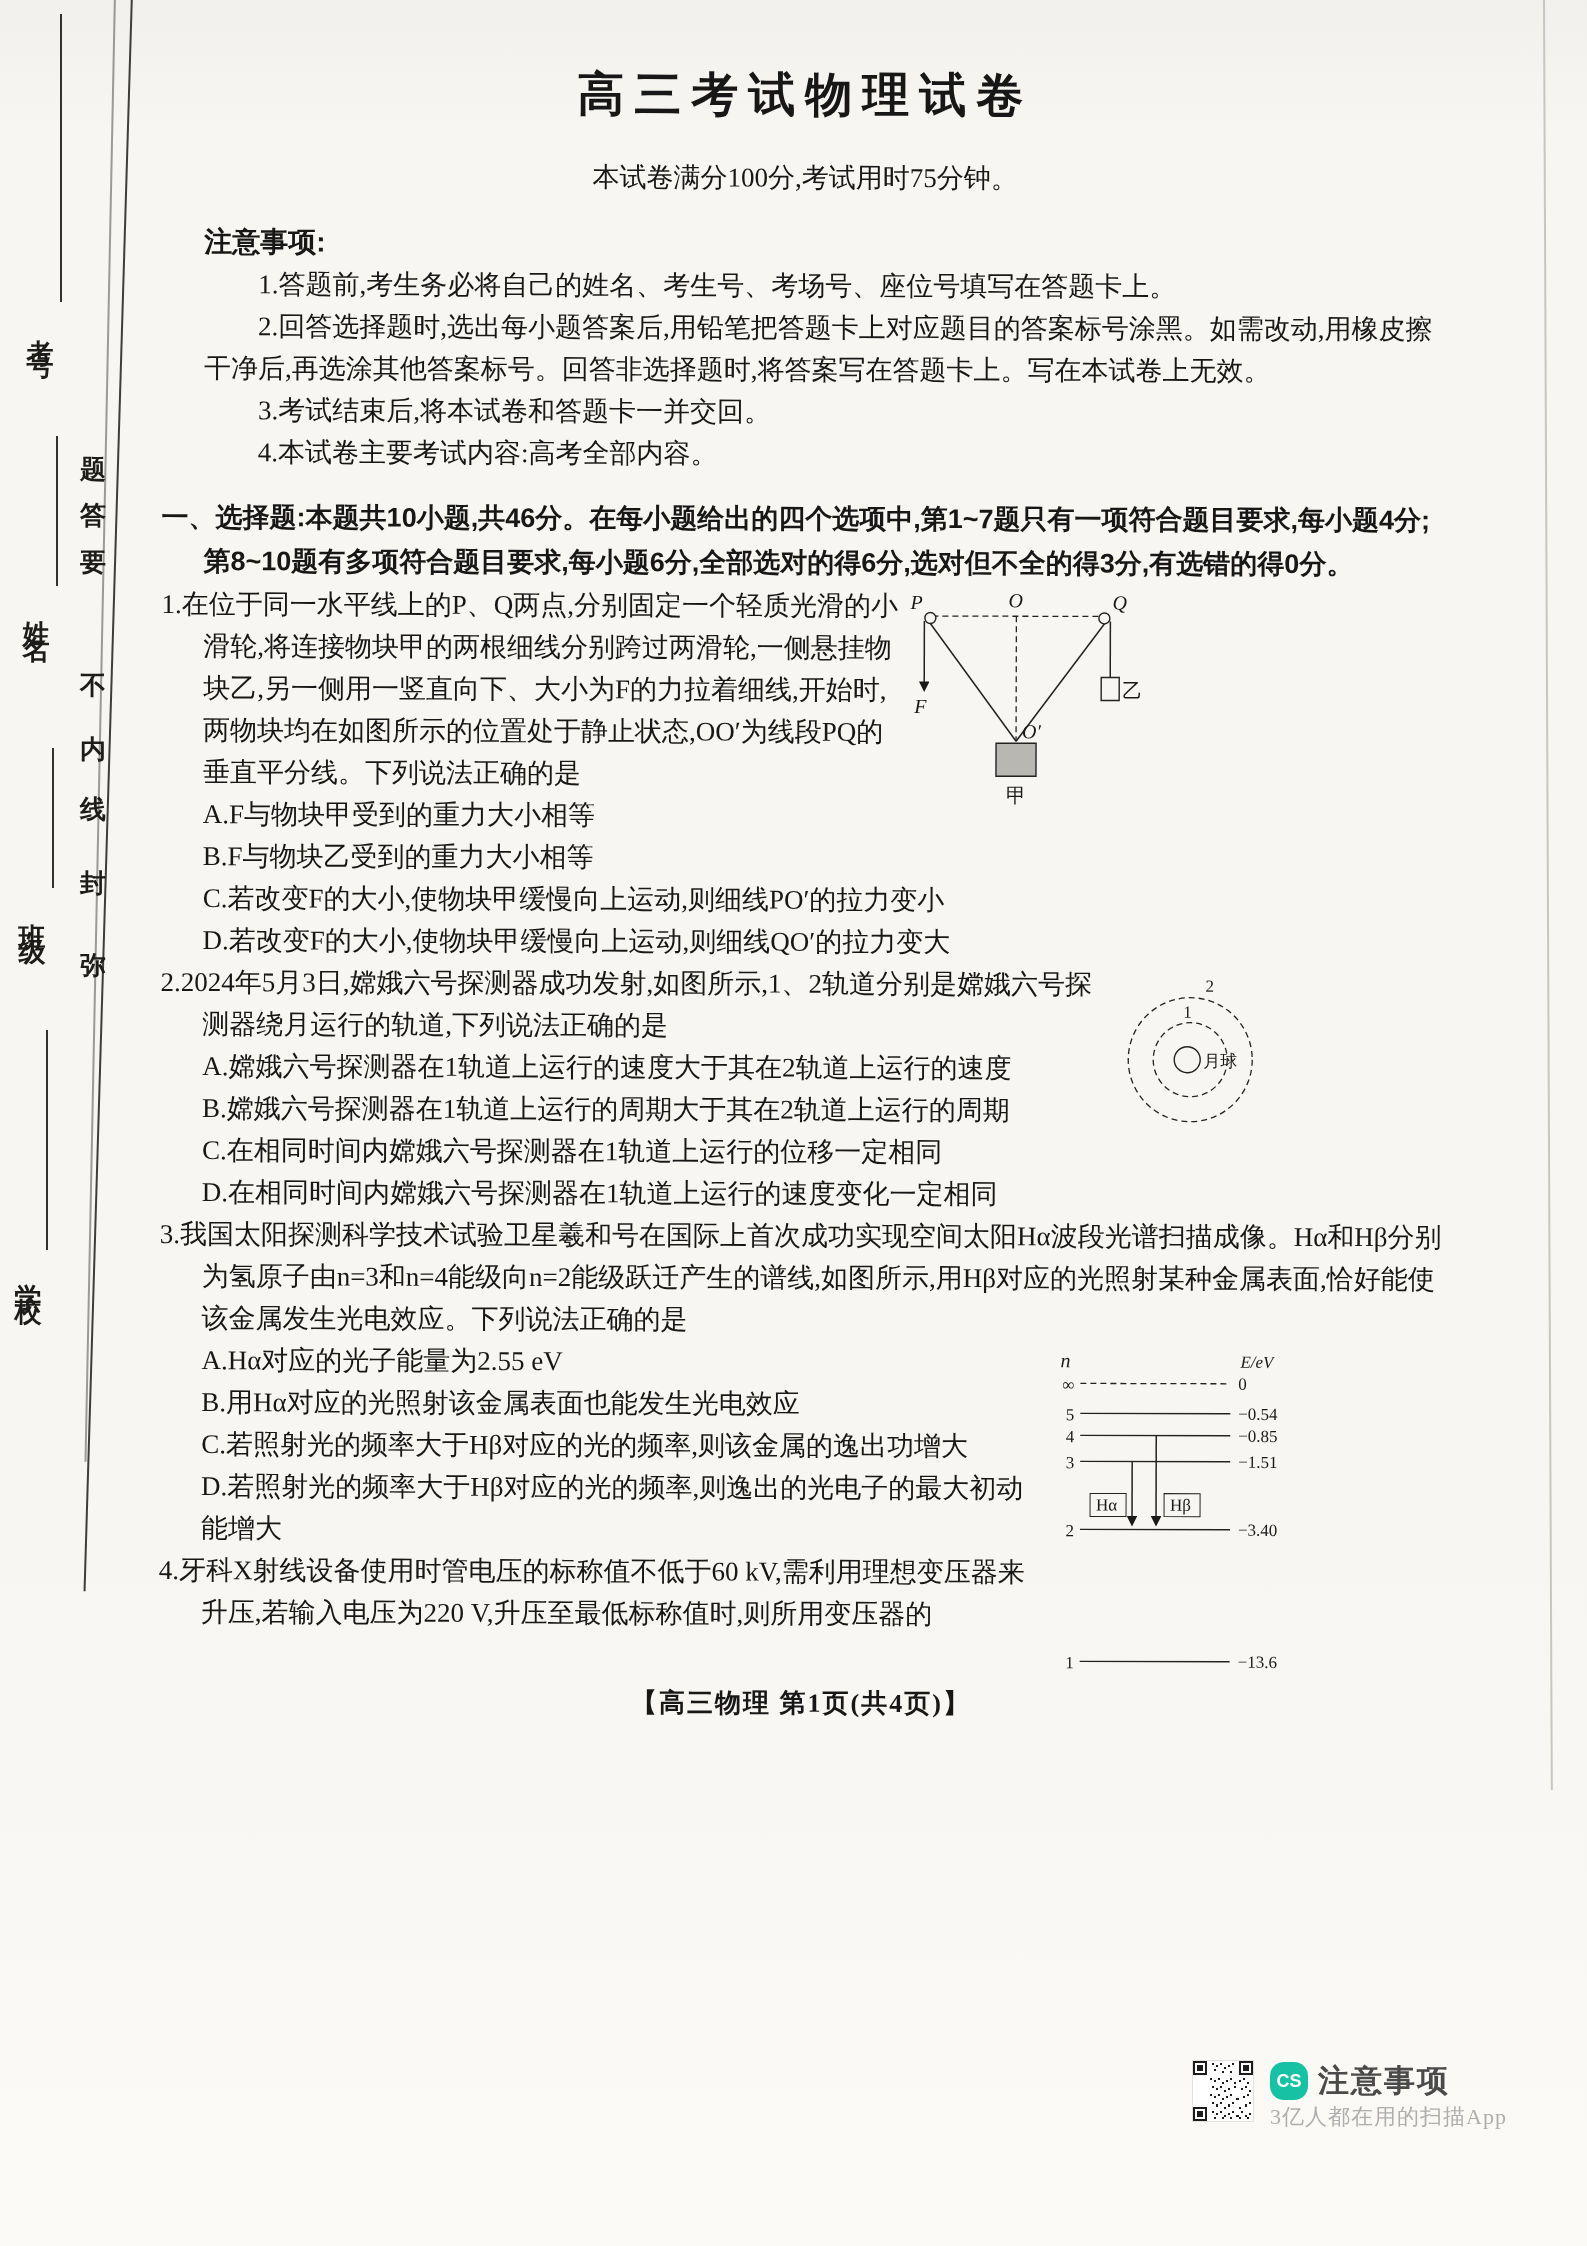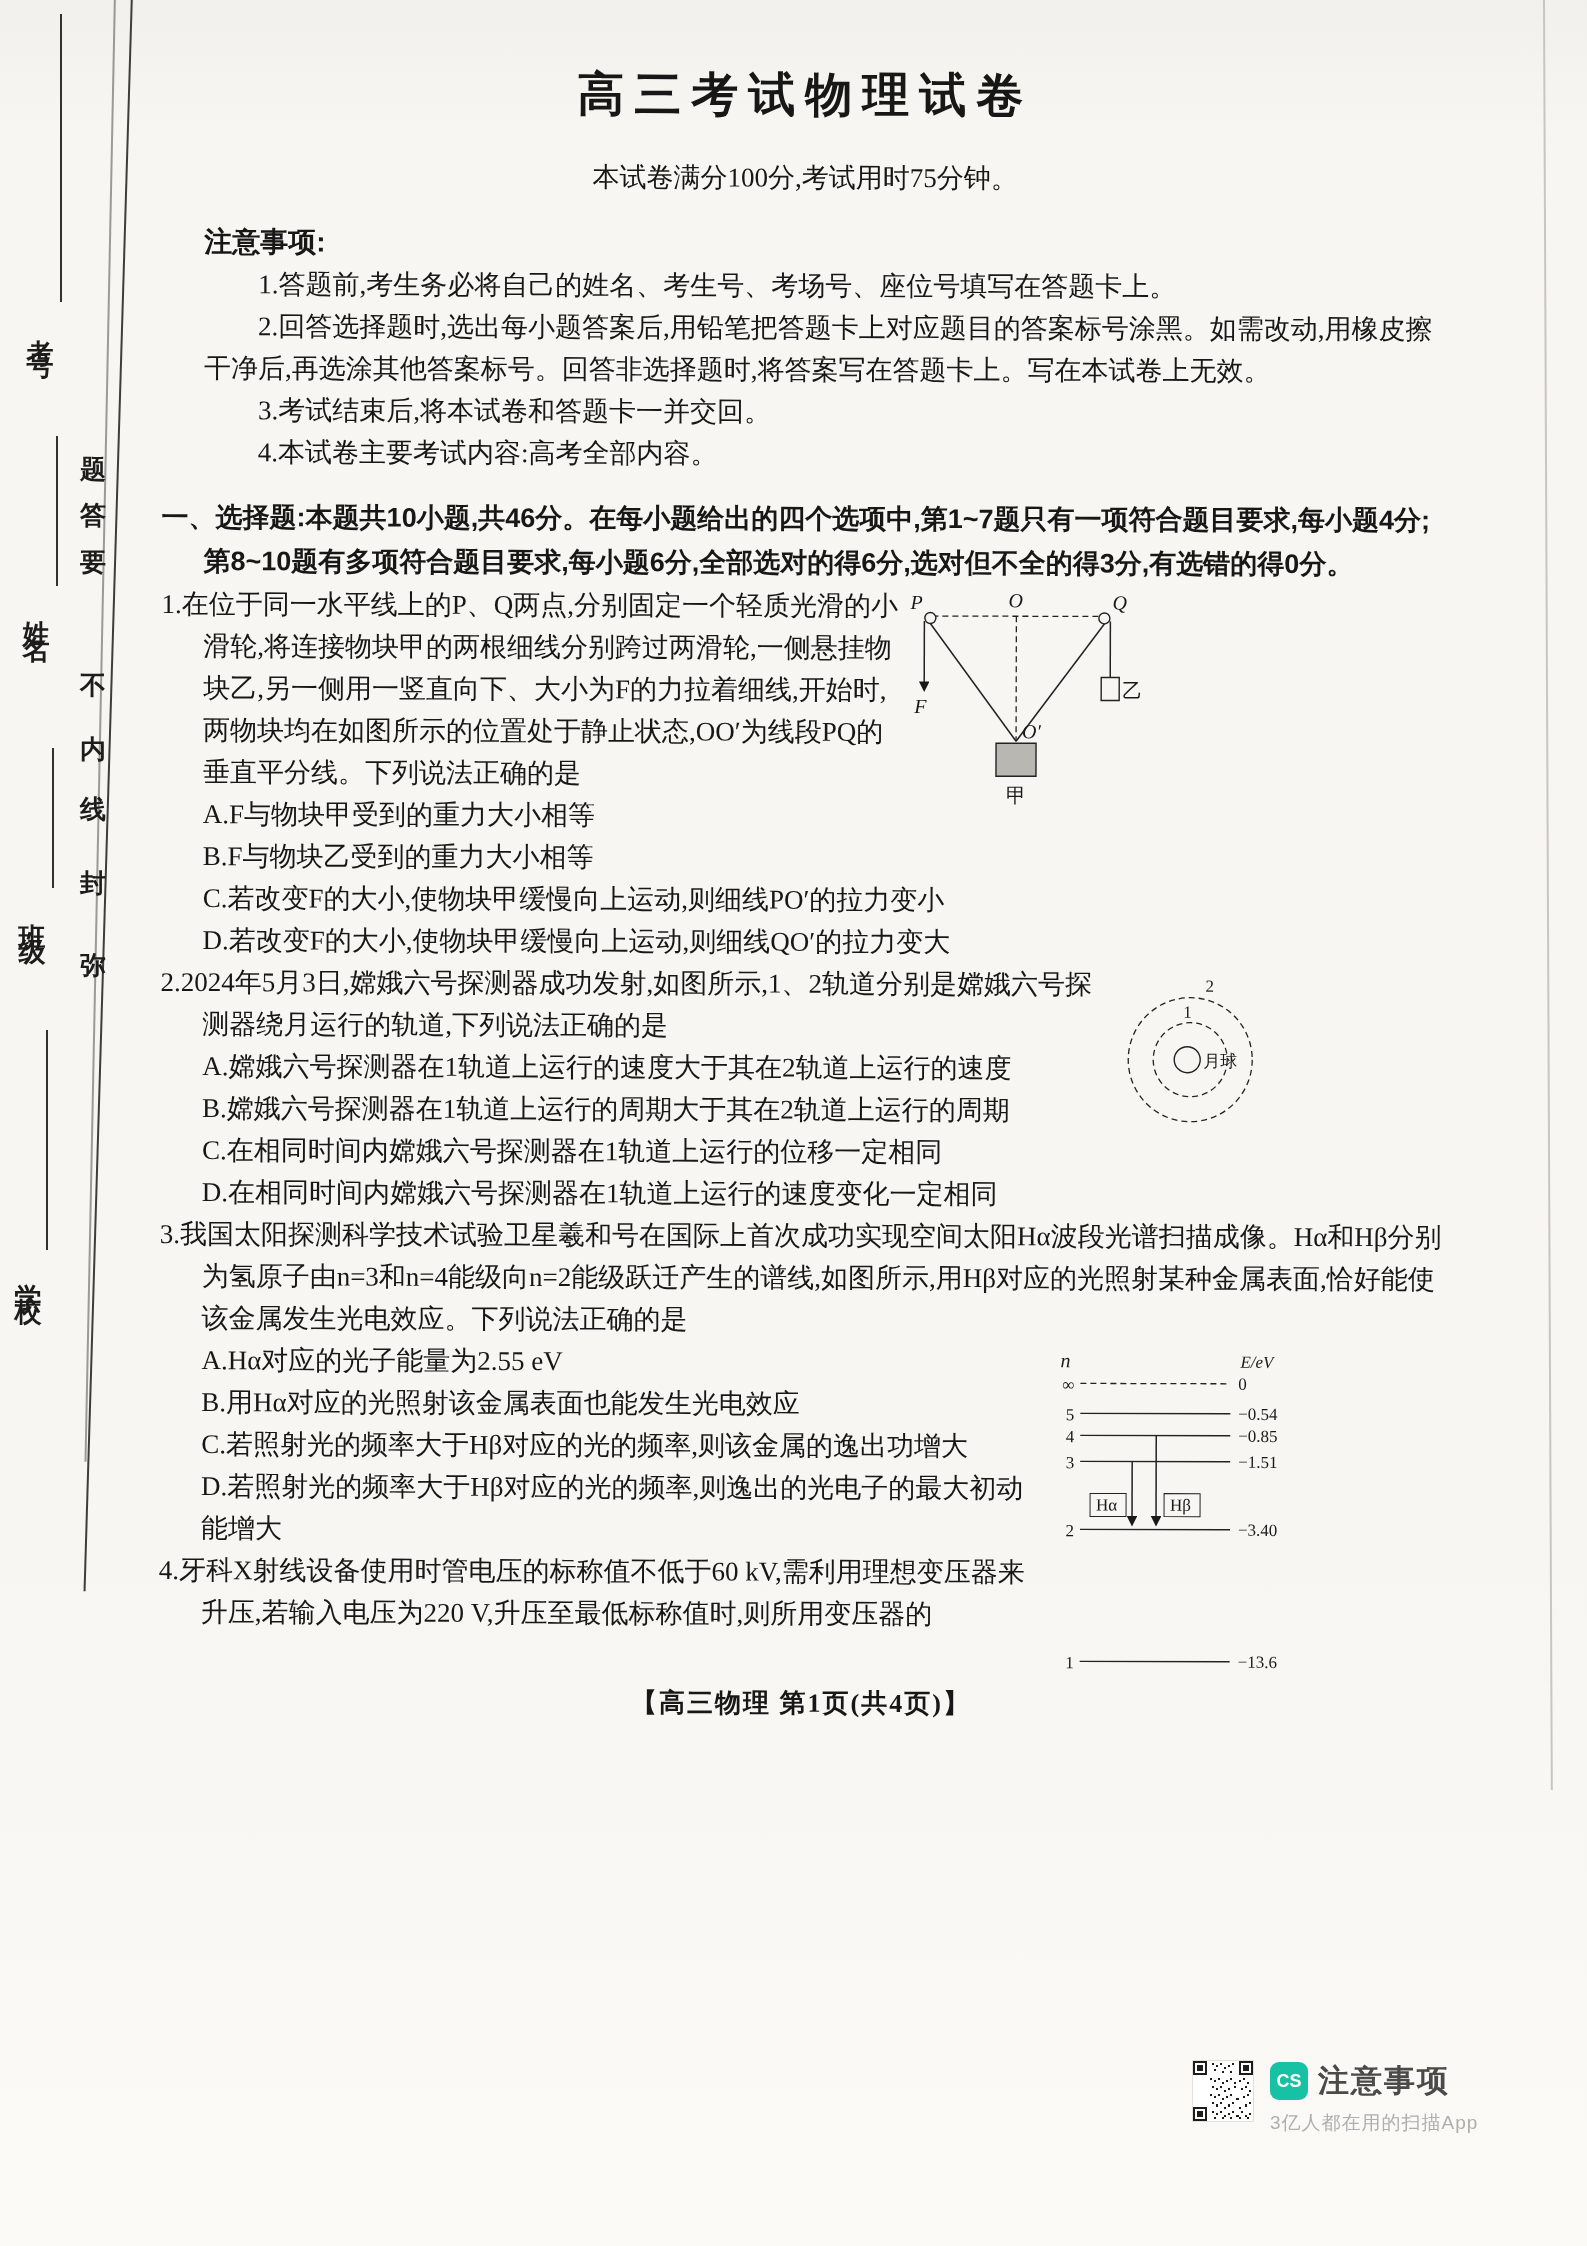--- a/index.html
+++ b/index.html
@@ -54,24 +54,24 @@
   .svgt { font-family:"Liberation Serif","DejaVu Serif",serif; font-size:20px; fill:#191919; }
   .svgi { font-style:italic; }
   .svgs { font-size:17px; }
   .page-footer { clear:both; text-align:center; margin-top:46px; font-size:26px; font-weight:600; letter-spacing:2px; }
 
   
   .watermark { position:absolute; left:1192px; top:2060px; display:flex; gap:16px; align-items:flex-start;
     font-family:"Liberation Sans","DejaVu Sans",sans-serif; }
   .qr { background:#fff; border:1px solid #e2e0dc; }
   .wm-row { display:flex; align-items:center; gap:10px; }
-  .cs-logo { width:38px; height:38px; border-radius:9px; background:#cccccc; color:#ffffff;
+  .cs-logo { width:38px; height:38px; border-radius:14px; background:#cccccc; color:#ffffff;
     display:flex; align-items:center; justify-content:center; font-weight:bold; font-size:18px; }
   .wm-brand { font-size:31px; font-weight:bold; color:#4a4a4a; letter-spacing:2px; }
-  .wm-tagline { margin-top:8px; font-size:19px; color:#aeaeae; letter-spacing:1px; }
+  .wm-tagline { font-size:22px; color:#aeaeae; letter-spacing:1px;font-family:Liberation Serif, serif; }
 </style>
 </head>
 <body>
 
 <div class="scan">
 
   <div class="seal-line seal-line-b"></div>
   <div class="seal-line seal-line-a"></div>
   <div class="sidebar">
     <div class="field-blank fb-1"></div>

